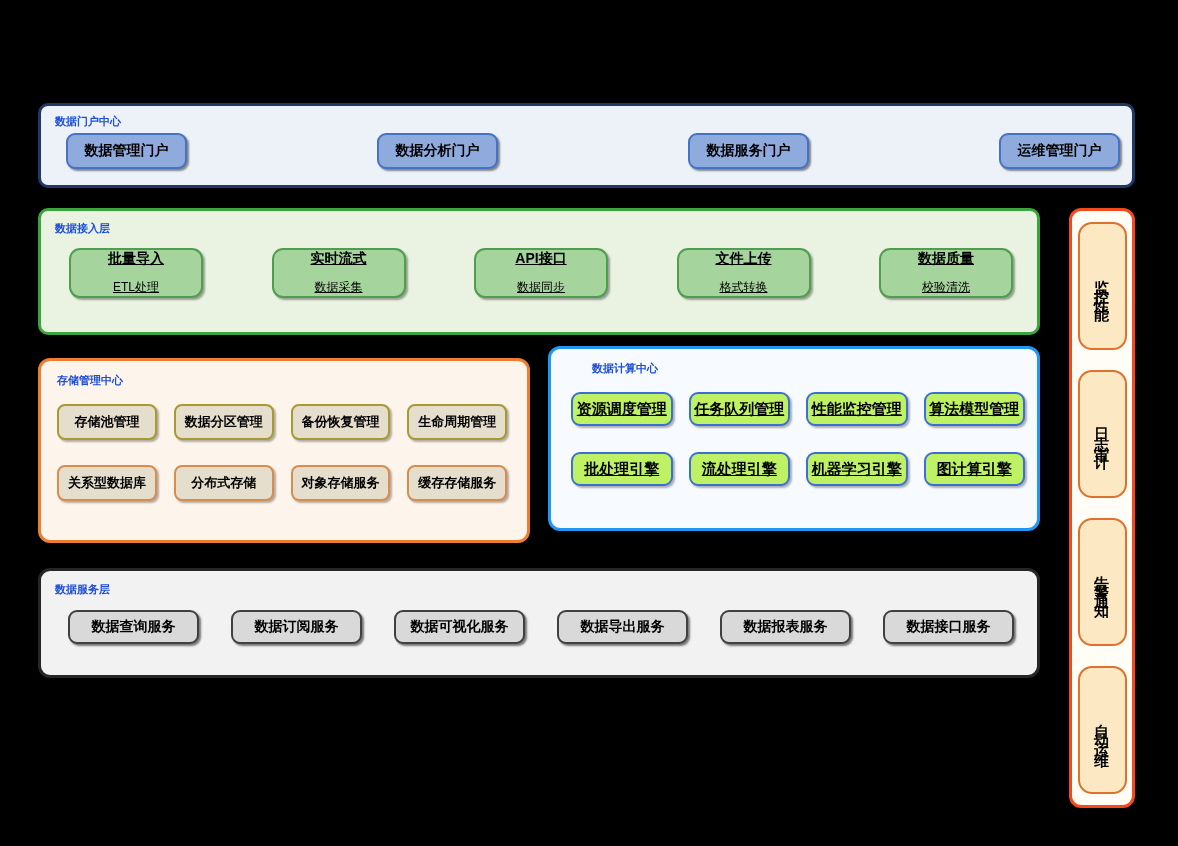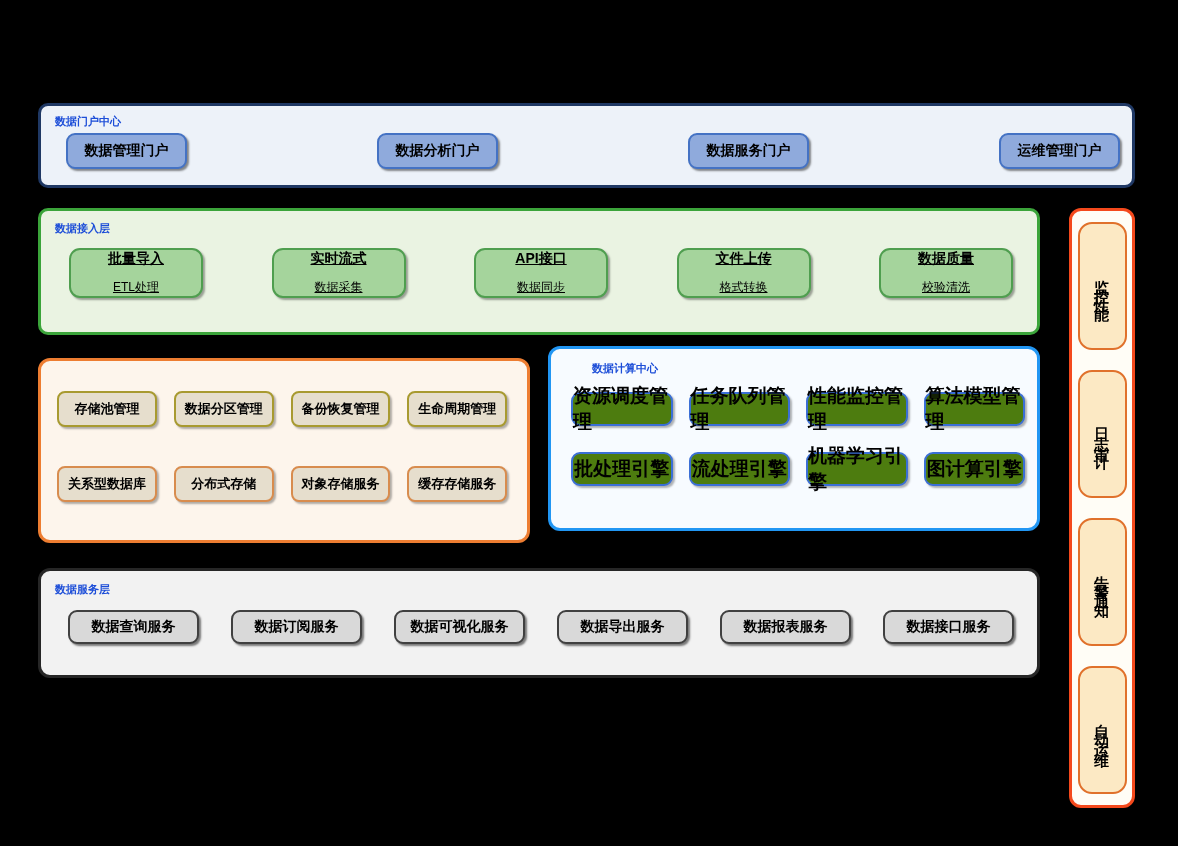--- a/index.html
+++ b/index.html
@@ -43,21 +43,21 @@
   .ingest-card .s { font-size:12px; margin-top:11px; }
 
   
   .storage-sec {
     left:38px; top:358px; width:492px; height:185px;
     background:#fdf5ec; border:3px solid #ed7d31; border-radius:12px;
     padding:13px 20px 0 16px;
   }
   .storage-row { display:flex; gap:17px; }
   .storage-row.r1 { margin-top:17px; }
-  .storage-row.r2 { margin-top:39px; }
+  .storage-row.r2 { margin-top:25px; }
   .storage-card {
     flex:1; height:36px; box-sizing:border-box;
     display:flex; align-items:center; justify-content:center;
     font-weight:bold; font-size:13px; background:#e6decd; border-radius:8px;
     box-shadow:2px 2px 2px rgba(0,0,0,0.3);
   }
   .storage-row.r1 .storage-card { border:2px solid #a89a30; }
   .storage-row.r2 .storage-card { border:2px solid #d88c4e; }
 
   
@@ -66,23 +66,24 @@
     background:#f7fbff; border:3px solid #2196f3; border-radius:12px;
     padding:13px 12px 0 20px;
   }
   .compute-sec .sec-title { margin-left:21px; }
   .compute-row { display:flex; gap:16px; }
   .compute-row.r1 { margin-top:17px; }
   .compute-row.r2 { margin-top:26px; }
   .compute-card {
     flex:1; height:34px; box-sizing:border-box;
     display:flex; align-items:center; justify-content:center;
-    font-weight:bold; font-size:19px; background:#4d7c0f;
+    font-weight:bold; font-size:15px; background:#bef264;
     border:2px solid #3b6fd6; border-radius:9px;
     box-shadow:2px 2px 2px rgba(0,0,0,0.3);
+    text-decoration:underline;
   }
 
   
   .service-sec {
     left:38px; top:568px; width:1002px; height:110px;
     background:#f2f2f2; border:3px solid #262626; border-radius:12px;
     padding:12px 0 0 14px;
   }
   .service-row { display:flex; justify-content:space-between; margin-top:14px; padding:0 23px 0 13px; }
   .service-card {
@@ -158,20 +159,21 @@
         <div class="s">格式转换</div>
       </div>
       <div class="ingest-card">
         <div class="t">数据质量</div>
         <div class="s">校验清洗</div>
       </div>
     </div>
   </div>
 
   <div class="section storage-sec">
+    <div class="sec-title">存储管理中心</div>
     <div class="storage-row r1">
       <div class="storage-card">存储池管理</div>
       <div class="storage-card">数据分区管理</div>
       <div class="storage-card">备份恢复管理</div>
       <div class="storage-card">生命周期管理</div>
     </div>
     <div class="storage-row r2">
       <div class="storage-card">关系型数据库</div>
       <div class="storage-card">分布式存储</div>
       <div class="storage-card">对象存储服务</div>

